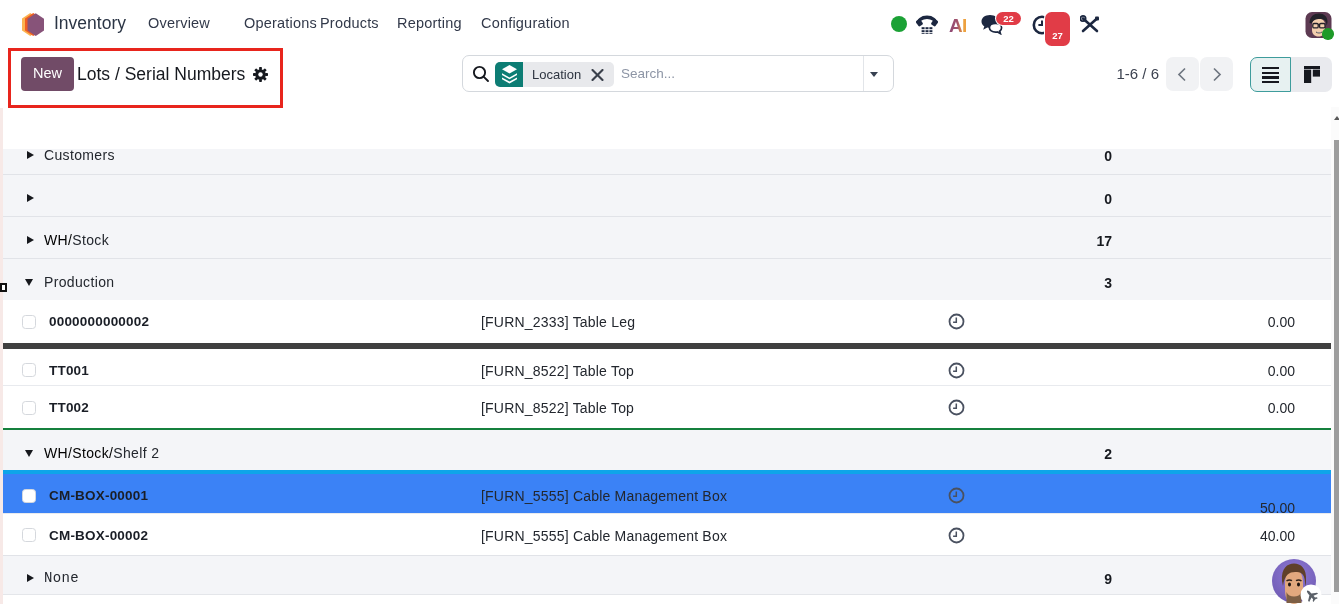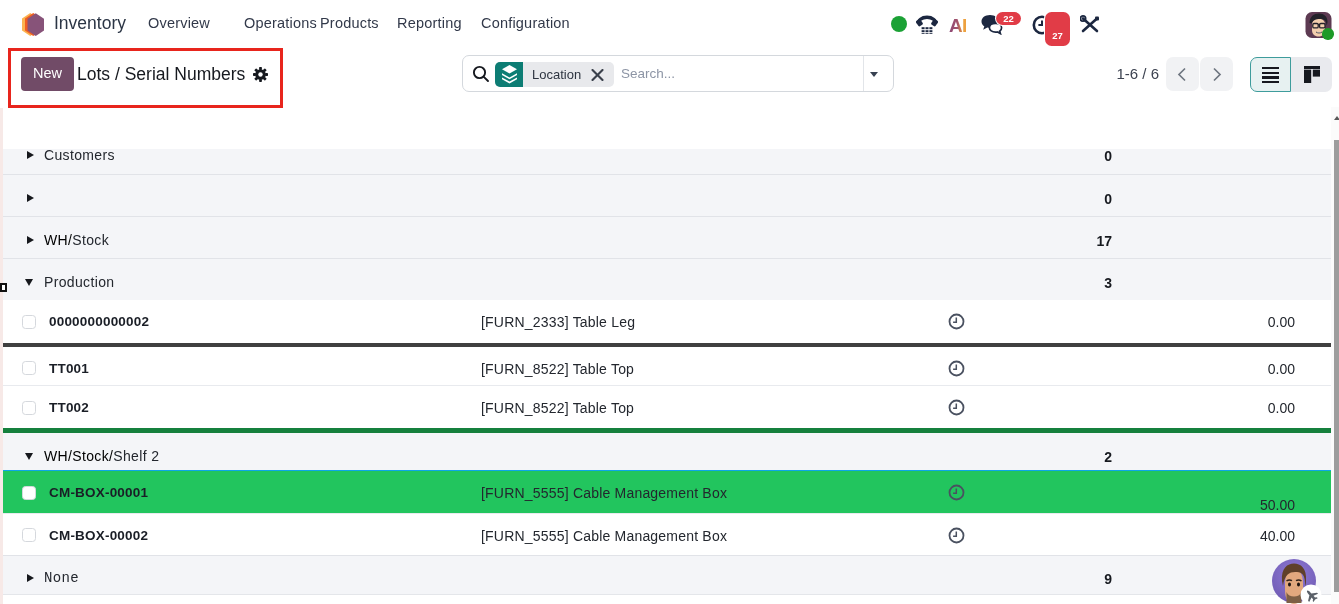--- a/index.html
+++ b/index.html
@@ -233,46 +233,46 @@
       <div class="row" style="top:151px;height:43px;background:#fff;">
         <div class="cb" style="left:19px;top:14.5px;"></div>
         <div class="lot" style="top:14px;">0000000000002</div>
         <div class="prod" style="top:14px;">[FURN_2333] Table Leg</div>
         <svg class="rclock" width="17" height="17" viewBox="0 0 17 17" style="top:13px;">
           <circle cx="8.5" cy="8.5" r="7" fill="none" stroke="#4a5160" stroke-width="1.8"></circle>
           <path d="M8.3 4.6 L8.3 9.2 L5.1 9.2" fill="none" stroke="#4a5160" stroke-width="1.5"></path>
         </svg>
         <div class="qty" style="top:14px;">0.00</div>
       </div>
-      <div class="row" style="top:194px;height:42px;border-top:4px solid #404040;background:#fff;">
+      <div class="row" style="top:194px;height:42px;border-top:6px solid #404040;background:#fff;">
         <div class="cb" style="left:19px;top:14px;"></div>
         <div class="lot" style="top:13.5px;">TT001</div>
         <div class="prod" style="top:13.5px;">[FURN_8522] Table Top</div>
         <svg class="rclock" width="17" height="17" viewBox="0 0 17 17" style="top:12.5px;">
           <circle cx="8.5" cy="8.5" r="7" fill="none" stroke="#4a5160" stroke-width="1.8"></circle>
           <path d="M8.3 4.6 L8.3 9.2 L5.1 9.2" fill="none" stroke="#4a5160" stroke-width="1.5"></path>
         </svg>
         <div class="qty" style="top:13.5px;">0.00</div>
       </div>
       <div class="row" style="top:236px;height:43px;border-top:1px solid #e8eaee;background:#fff;">
         <div class="cb" style="left:19px;top:14.5px;"></div>
         <div class="lot" style="top:14px;">TT002</div>
         <div class="prod" style="top:14px;">[FURN_8522] Table Top</div>
         <svg class="rclock" width="17" height="17" viewBox="0 0 17 17" style="top:13px;">
           <circle cx="8.5" cy="8.5" r="7" fill="none" stroke="#4a5160" stroke-width="1.8"></circle>
           <path d="M8.3 4.6 L8.3 9.2 L5.1 9.2" fill="none" stroke="#4a5160" stroke-width="1.5"></path>
         </svg>
         <div class="qty" style="top:14px;">0.00</div>
       </div>
-      <div class="row grow" style="top:279px;height:42px;border-top:5px solid #15803d;">
+      <div class="row grow" style="top:279px;height:42px;border-top:2px solid #15803d;">
         <div class="tri-d" style="top:20px;"></div>
         <div class="glabel" style="top:15px;"><span class="gmut">WH/Stock/</span>Shelf 2</div>
         <div class="gcount" style="top:15.5px;">2</div>
       </div>
-      <div class="row" style="top:321px;height:43px;border-top:1px solid #0ea5e9;background:#22c55e;">
+      <div class="row" style="top:321px;height:43px;border-top:4px solid #0ea5e9;background:#3b82f6;">
         <div class="cb" style="left:19px;top:14.5px;"></div>
         <div class="lot" style="top:14px;">CM-BOX-00001</div>
         <div class="prod" style="top:14px;">[FURN_5555] Cable Management Box</div>
         <svg class="rclock" width="17" height="17" viewBox="0 0 17 17" style="top:13px;">
           <circle cx="8.5" cy="8.5" r="7" fill="none" stroke="#4a5160" stroke-width="1.8"></circle>
           <path d="M8.3 4.6 L8.3 9.2 L5.1 9.2" fill="none" stroke="#4a5160" stroke-width="1.5"></path>
         </svg>
         <div class="qty" style="top:26px;">50.00</div>
       </div>
       <div class="row" style="top:364px;height:42px;border-top:1px solid #e8eaee;background:#fff;">

